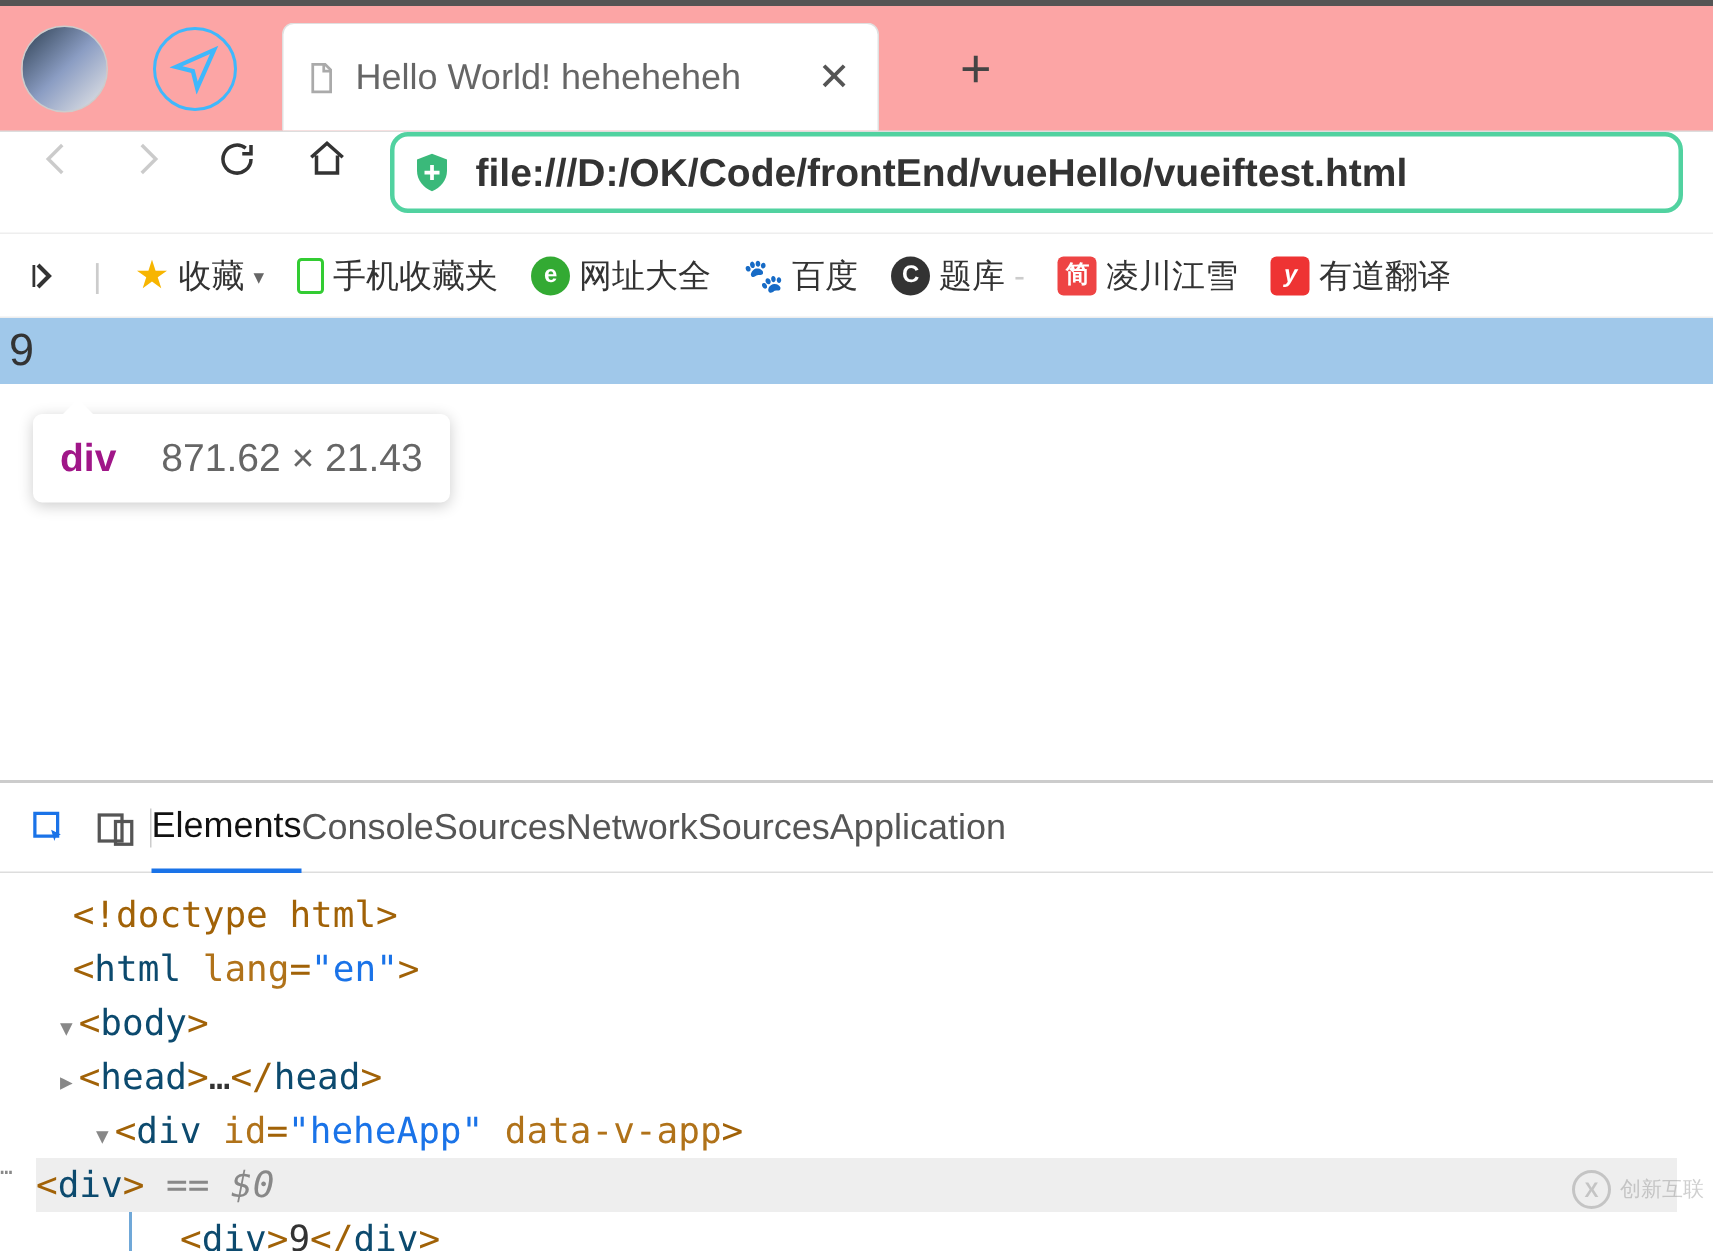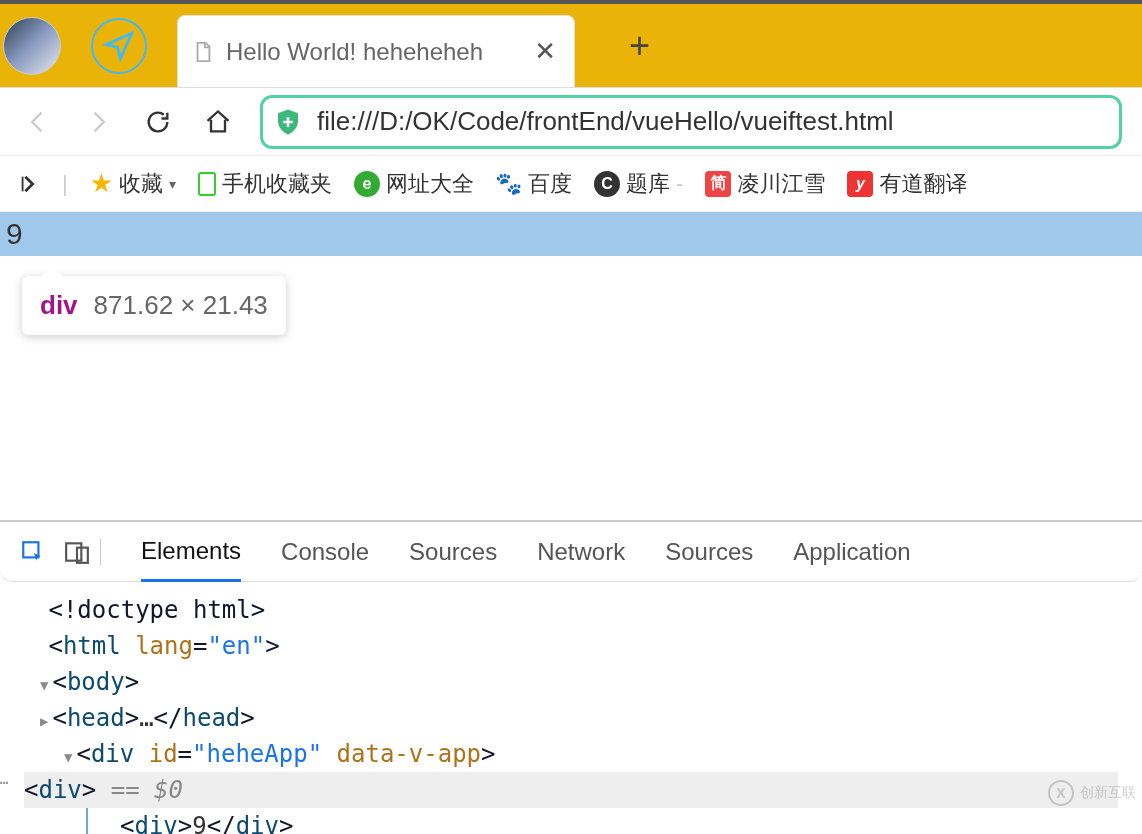--- a/index.html
+++ b/index.html
@@ -1,60 +1,60 @@
 <!DOCTYPE html>
 <html><head>
 <meta charset="utf-8">
 <style>
 * { margin: 0; padding: 0; box-sizing: border-box; }
 body { font-family: "Microsoft YaHei", Arial, sans-serif; background: #fff; overflow: hidden; }
 
 .topbar { height: 4px; background: #555; }
 
-.tab-strip { height: 84px; background: #eab308; display: flex; align-items: center; padding-left: 3px; gap: 30px; border-bottom: 1px solid #ddd; }
+.tab-strip { height: 84px; background: #fca5a5; display: flex; align-items: center; padding-left: 14px; gap: 30px; border-bottom: 1px solid #ddd; }
 .avatar { width: 58px; height: 58px; border-radius: 50%; overflow: hidden; background: linear-gradient(135deg,#2c3e50 0%,#8b9dc3 50%,#e8e8e8 100%); border: 1px solid #ccc; }
 .nav-circle { width: 56px; height: 56px; border-radius: 50%; border: 2px solid #3fb8fc; display: flex; align-items: center; justify-content: center; }
 .nav-circle svg { width: 34px; height: 34px; }
 .tab { flex: 0 0 398px; height: 72px; background: #fff; border-radius: 8px 8px 0 0; display: flex; align-items: center; padding: 0 14px; gap: 12px; border: 1px solid #e0e0e0; border-bottom: none; margin-top: 14px; align-self: flex-end; }
 .tab-title { font-size: 24px; color: #666; white-space: nowrap; overflow: hidden; flex: 1; }
 .file-icon { width: 22px; height: 22px; }
 .tab-close { font-size: 26px; color: #555; padding: 4px; background: none; border: none; cursor: pointer; }
 .new-tab { font-size: 36px; color: #444; font-weight: 300; background: none; border: none; margin-left: 24px; cursor: pointer; }
 
-.addr-bar { height: 68px; display: flex; align-items: center; gap: 24px; padding: 0 20px; border-bottom: 1px solid #eee; }
+.addr-bar { height: 68px; display: flex; gap: 24px; padding: 0 20px; border-bottom: 1px solid #eee; font-weight: bold; }
 .nav-btn { width: 36px; height: 36px; display: flex; align-items: center; justify-content: center; background: none; border: none; cursor: pointer; }
 .nav-btn svg { width: 28px; height: 28px; }
 .disabled svg { opacity: 0.3; }
 .url-box { flex: 1; height: 54px; border: 3px solid #51d2a0; border-radius: 12px; display: flex; align-items: center; padding: 0 10px; gap: 14px; }
 .shield { width: 30px; height: 30px; }
 .url-text { font-size: 26px; color: #333; white-space: nowrap; overflow: hidden; }
 
 .bookmarks { height: 56px; display: flex; align-items: center; gap: 22px; padding: 0 18px; border-bottom: 1px solid #eee; font-size: 22px; color: #333; }
 .bm-item { display: flex; align-items: center; gap: 6px; white-space: nowrap; cursor: pointer; }
 .bm-icon { width: 26px; height: 26px; display: flex; align-items: center; justify-content: center; border-radius: 4px; font-size: 16px; font-weight: bold; color: #fff; }
 .sep { color: #ccc; }
 .drop-caret { font-size: 14px; color: #666; }
 
 .content { position: relative; height: 308px; }
 .highlighted-line { background: #a0c8ea; height: 44px; padding: 0 6px; font-size: 30px; color: #333; display: flex; align-items: center; }
 .tooltip-box { position: absolute; left: 22px; top: 64px; background: #fff; box-shadow: 0 2px 10px rgba(0,0,0,0.2); border-radius: 6px; padding: 14px 18px; font-size: 26px; display: flex; gap: 16px; }
 .tooltip-box::before { content: ""; position: absolute; top: -10px; left: 20px; border-left: 10px solid transparent; border-right: 10px solid transparent; border-bottom: 10px solid #fff; }
 .tt-tag { color: #a01688; font-weight: bold; }
-.tt-dim { color: #666; }
+.tt-dim { color: #666; margin-left: 14px; }
 
 .devtools { border-top: 2px solid #ccc; }
-.dt-tabs { height: 60px; display: flex; align-items: center; gap: 40px; padding: 18px 20px; border-bottom: 1px solid #ddd; font-size: 24px; color: #555; border-radius: 13px; }
+.dt-tabs { height: 60px; display: flex; align-items: center; padding: 18px 20px; border-bottom: 1px solid #ddd; font-size: 24px; color: #555; }
 .dt-tabs .active { color: #111; border-bottom: 3px solid #1a73e8; padding-bottom: 14px; margin-bottom: -16px; }
 .dt-tool { display: flex; align-items: center; gap: 18px; padding-right: 10px; border-right: 1px solid #ccc; }
 .dt-tool svg { width: 26px; height: 26px; }
 .dt-tab-item { cursor: pointer; }
 
 .dom-tree { padding: 10px 24px; font-family: Consolas, monospace; font-size: 24px; line-height: 1.5; color: #333; }
 .dom-line { white-space: pre; }
-.punct { color: #0f172a; text-align: center; }
+.punct { color: #a16207; text-align: center; }
 .tagname { color: #0c4a6e; }
 .attrname { color: #b07219; }
 .attrval { color: #1a73e8; }
 .caret-r::before { content: "▶"; font-size: 14px; color: #888; margin-right: 4px; }
 .caret-d::before { content: "▼"; font-size: 14px; color: #888; margin-right: 4px; }
 .nocaret::before { content: " "; margin-right: 10px; }
 .selected-row { background: #eee; position: relative; }
 .selected-row::before { content: "⋯"; position: absolute; left: -24px; color: #888; }
 .eq0 { color: #888; font-style: italic; }
 .tree-guide { border-left: 2px solid #70a8d8; margin-left: 62px; padding-left: 8px; }

